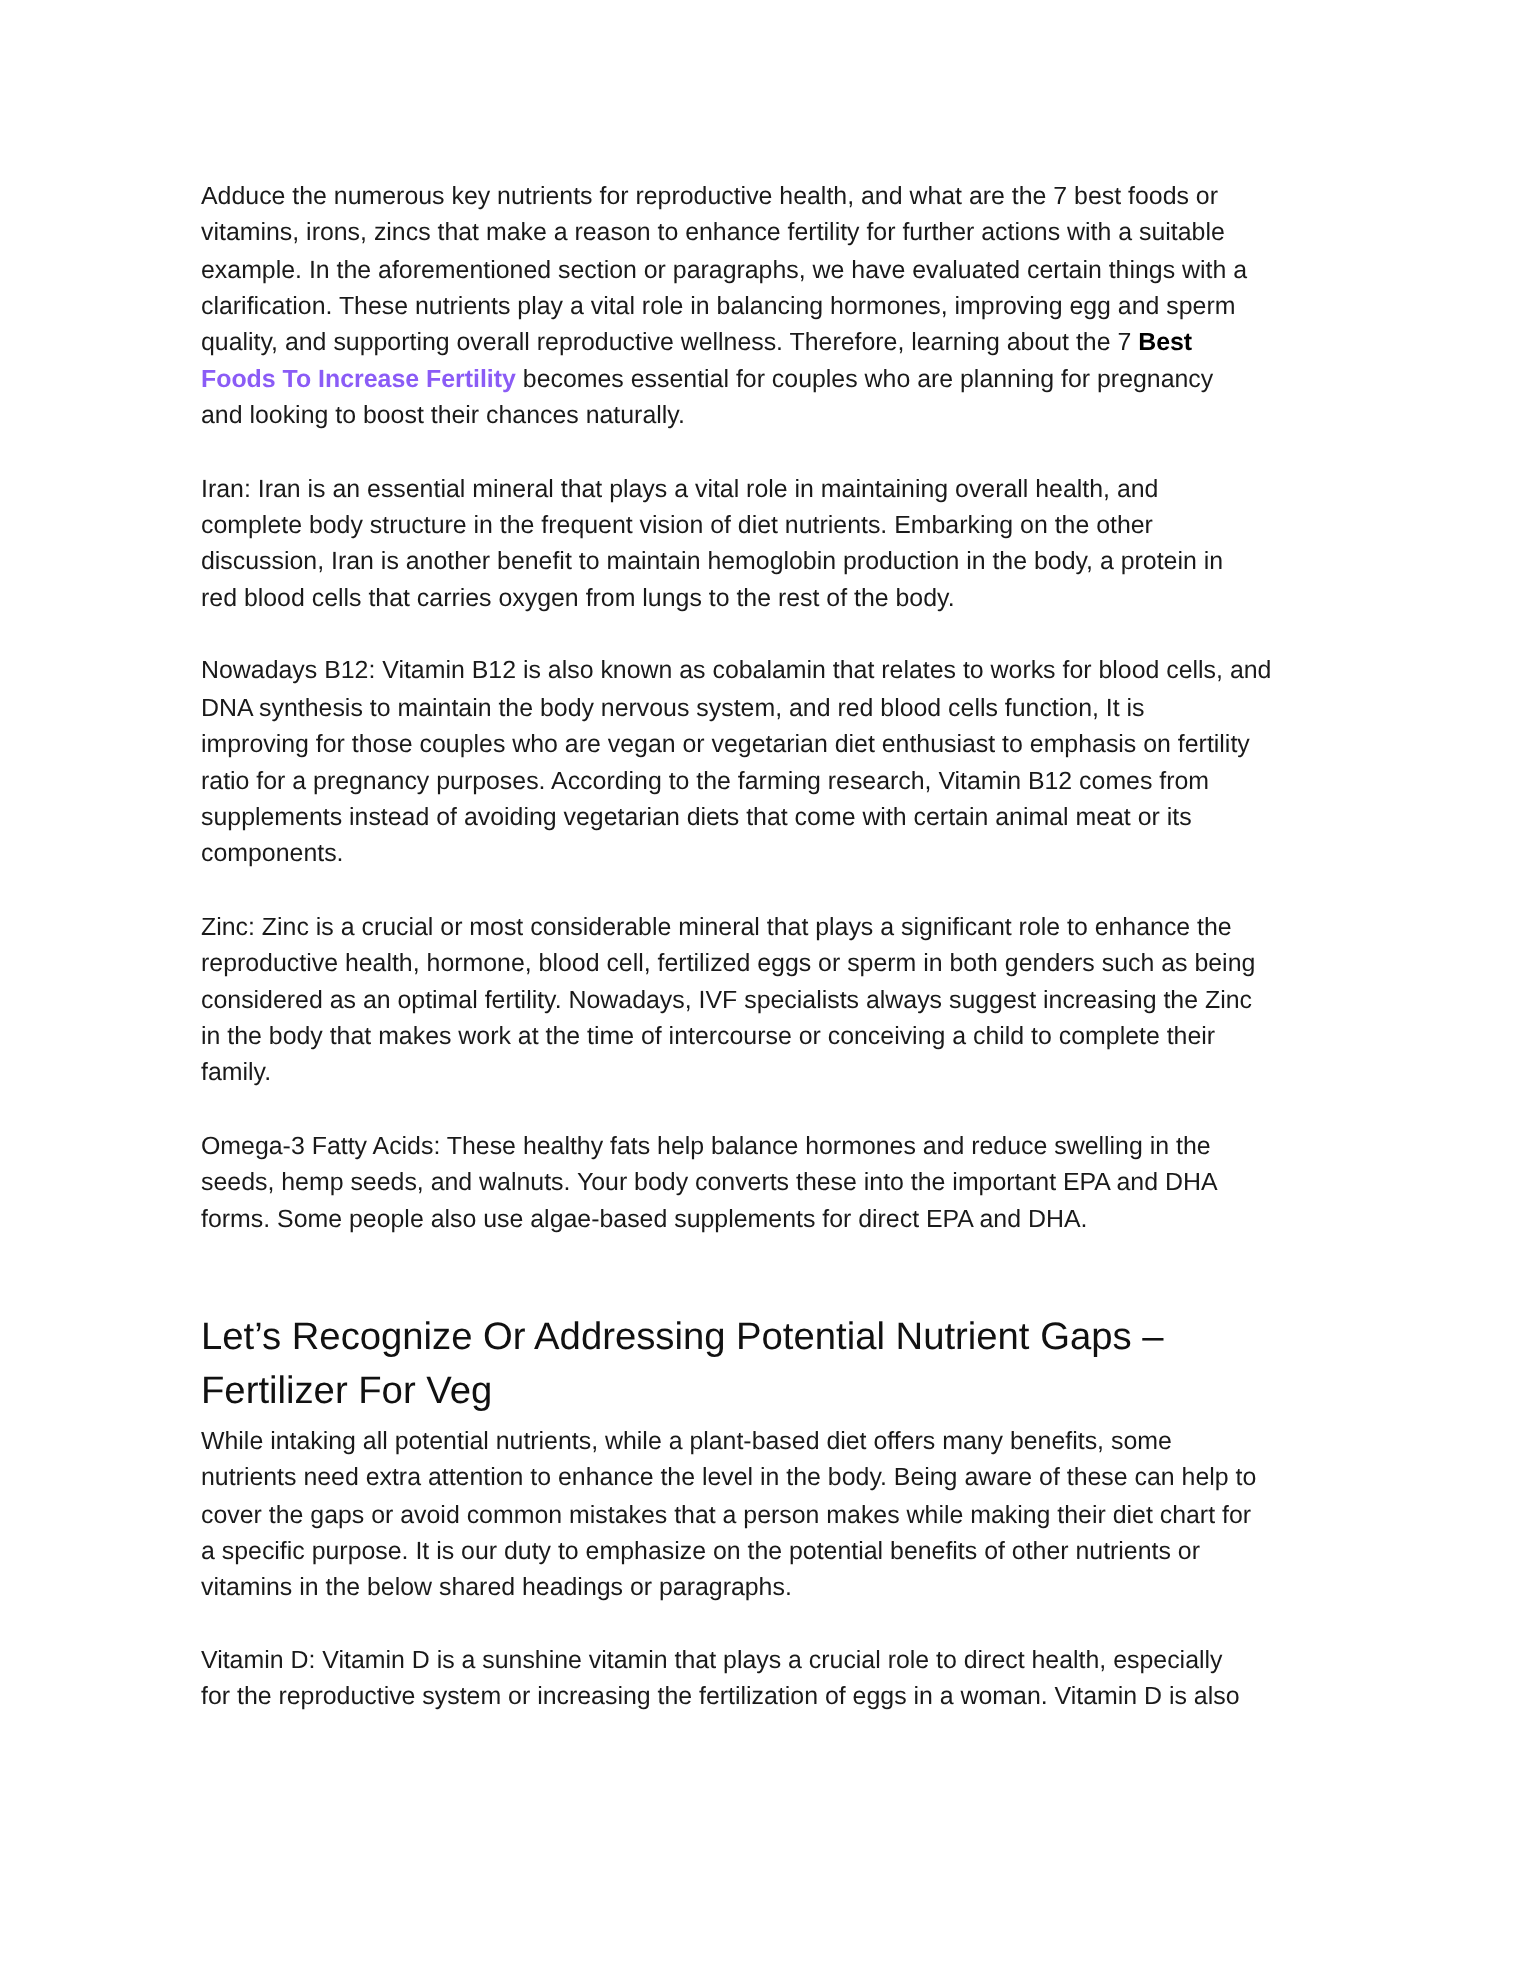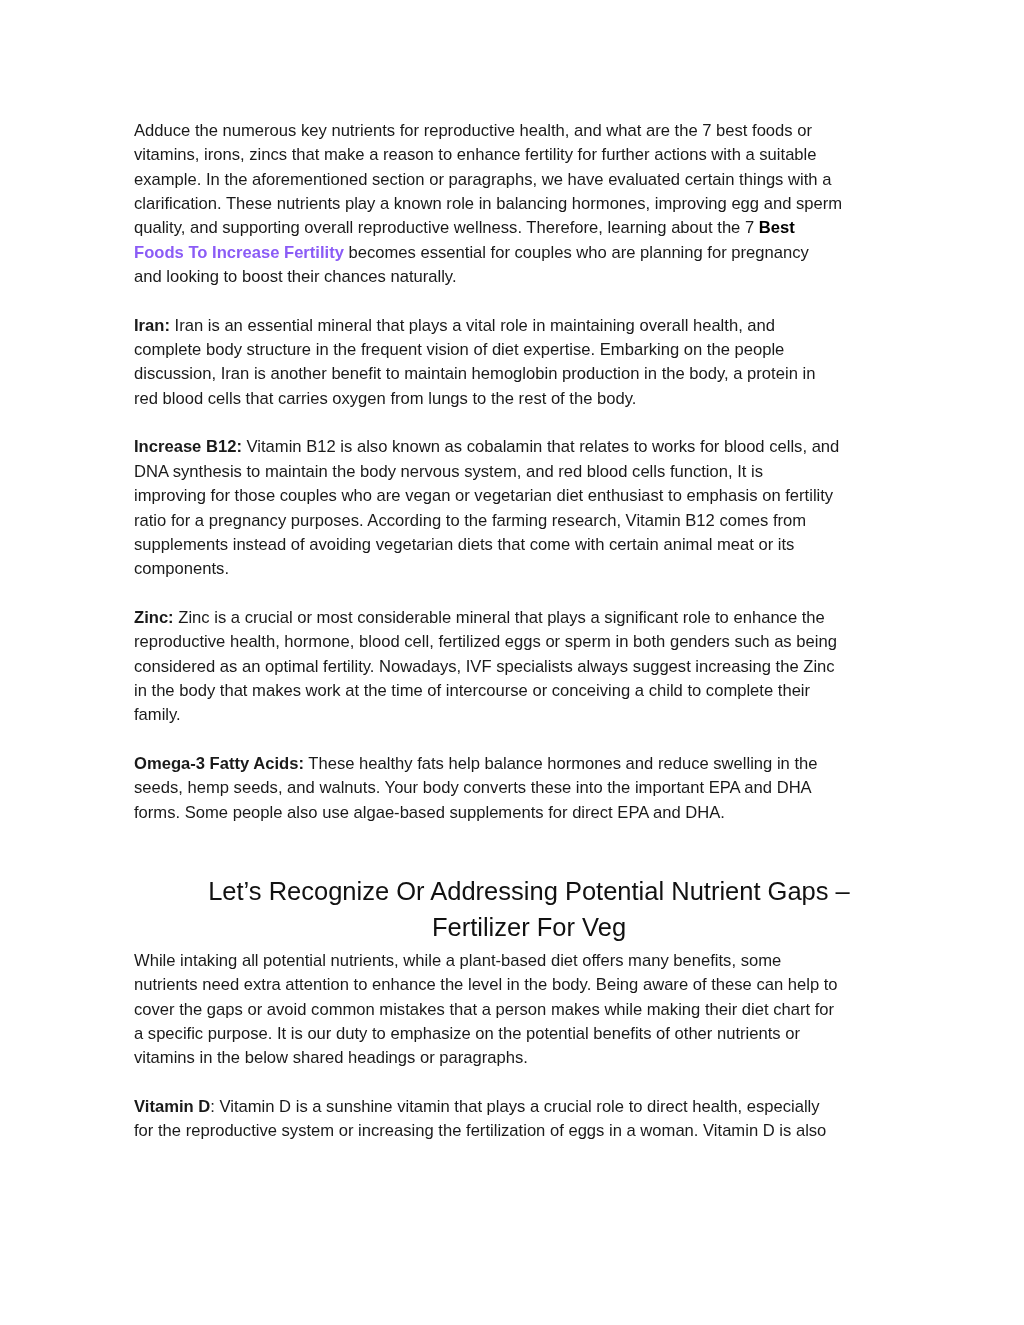--- a/index.html
+++ b/index.html
@@ -3,52 +3,52 @@
 <meta charset="utf-8">
 <style>
   html, body { margin: 0; padding: 0; background: #ffffff; }
   body {
     width: 1024px; height: 1325px; overflow: hidden; position: relative;
     font-family: "Liberation Sans", sans-serif; color: #1a1a1a;
   }
   .page { position: absolute; left: 134px; top: 119px; width: 790px; }
   .para { font-size: 16.6px; line-height: 24.35px; margin: 0 0 24.35px 0; }
   .line { display: block; white-space: nowrap; }
-  .label { font-weight: bold; }
+  .label { font-weight: normal; }
   .link { color: #1155cc; font-weight: bold; text-decoration: none; cursor: pointer; }
   .heading {
     font-size: 25.5px; font-weight: normal; line-height: 36px;
-    margin: 48px 0 4px 0; color: #111111; text-align: center;
+    margin: 48px 0 4px 0; color: #111111;
   }
   .heading .line { white-space: nowrap; }
 </style>
 </head>
 <body>
 
 <div class="page">
 
   <p class="para">
     <span class="line">Adduce the numerous key nutrients for reproductive health, and what are the 7 best foods or</span>
     <span class="line">vitamins, irons, zincs that make a reason to enhance fertility for further actions with a suitable</span>
     <span class="line">example. In the aforementioned section or paragraphs, we have evaluated certain things with a</span>
-    <span class="line">clarification. These nutrients play a known role in balancing hormones, improving egg and sperm</span>
+    <span class="line">clarification. These nutrients play a vital role in balancing hormones, improving egg and sperm</span>
     <span class="line"><span>quality, and supporting overall reproductive wellness. Therefore, learning about the 7 </span><a class="link" style="color: #000000;">Best</a></span>
     <span class="line"><a class="link" style="color: #8b5cf6;">Foods To Increase Fertility</a><span> becomes essential for couples who are planning for pregnancy</span></span>
     <span class="line">and looking to boost their chances naturally.</span>
   </p>
 
   <p class="para">
     <span class="line"><span class="label">Iran:</span><span> Iran is an essential mineral that plays a vital role in maintaining overall health, and</span></span>
-    <span class="line">complete body structure in the frequent vision of diet expertise. Embarking on the people</span>
+    <span class="line">complete body structure in the frequent vision of diet nutrients. Embarking on the other</span>
     <span class="line">discussion, Iran is another benefit to maintain hemoglobin production in the body, a protein in</span>
     <span class="line">red blood cells that carries oxygen from lungs to the rest of the body.</span>
   </p>
 
   <p class="para">
-    <span class="line"><span class="label">Increase B12:</span><span> Vitamin B12 is also known as cobalamin that relates to works for blood cells, and</span></span>
+    <span class="line"><span class="label">Nowadays B12:</span><span> Vitamin B12 is also known as cobalamin that relates to works for blood cells, and</span></span>
     <span class="line">DNA synthesis to maintain the body nervous system, and red blood cells function, It is</span>
     <span class="line">improving for those couples who are vegan or vegetarian diet enthusiast to emphasis on fertility</span>
     <span class="line">ratio for a pregnancy purposes. According to the farming research, Vitamin B12 comes from</span>
     <span class="line">supplements instead of avoiding vegetarian diets that come with certain animal meat or its</span>
     <span class="line">components.</span>
   </p>
 
   <p class="para">
     <span class="line"><span class="label">Zinc:</span><span> Zinc is a crucial or most considerable mineral that plays a significant role to enhance the</span></span>
     <span class="line">reproductive health, hormone, blood cell, fertilized eggs or sperm in both genders such as being</span>

